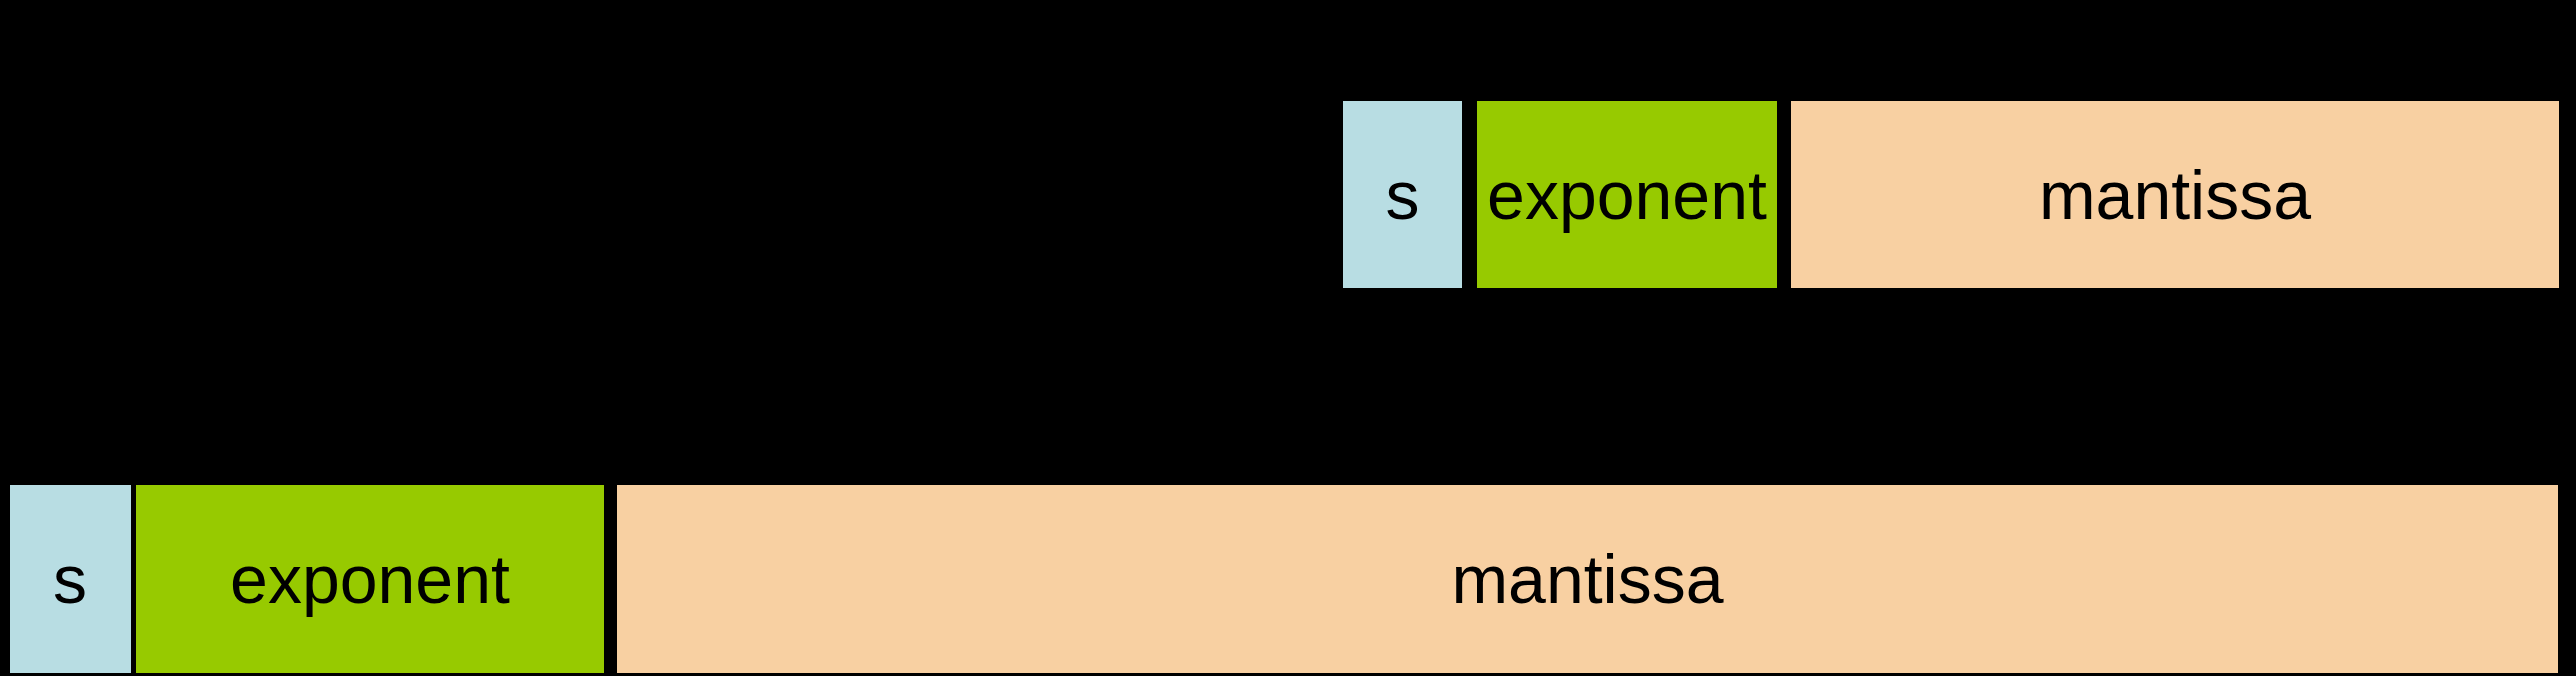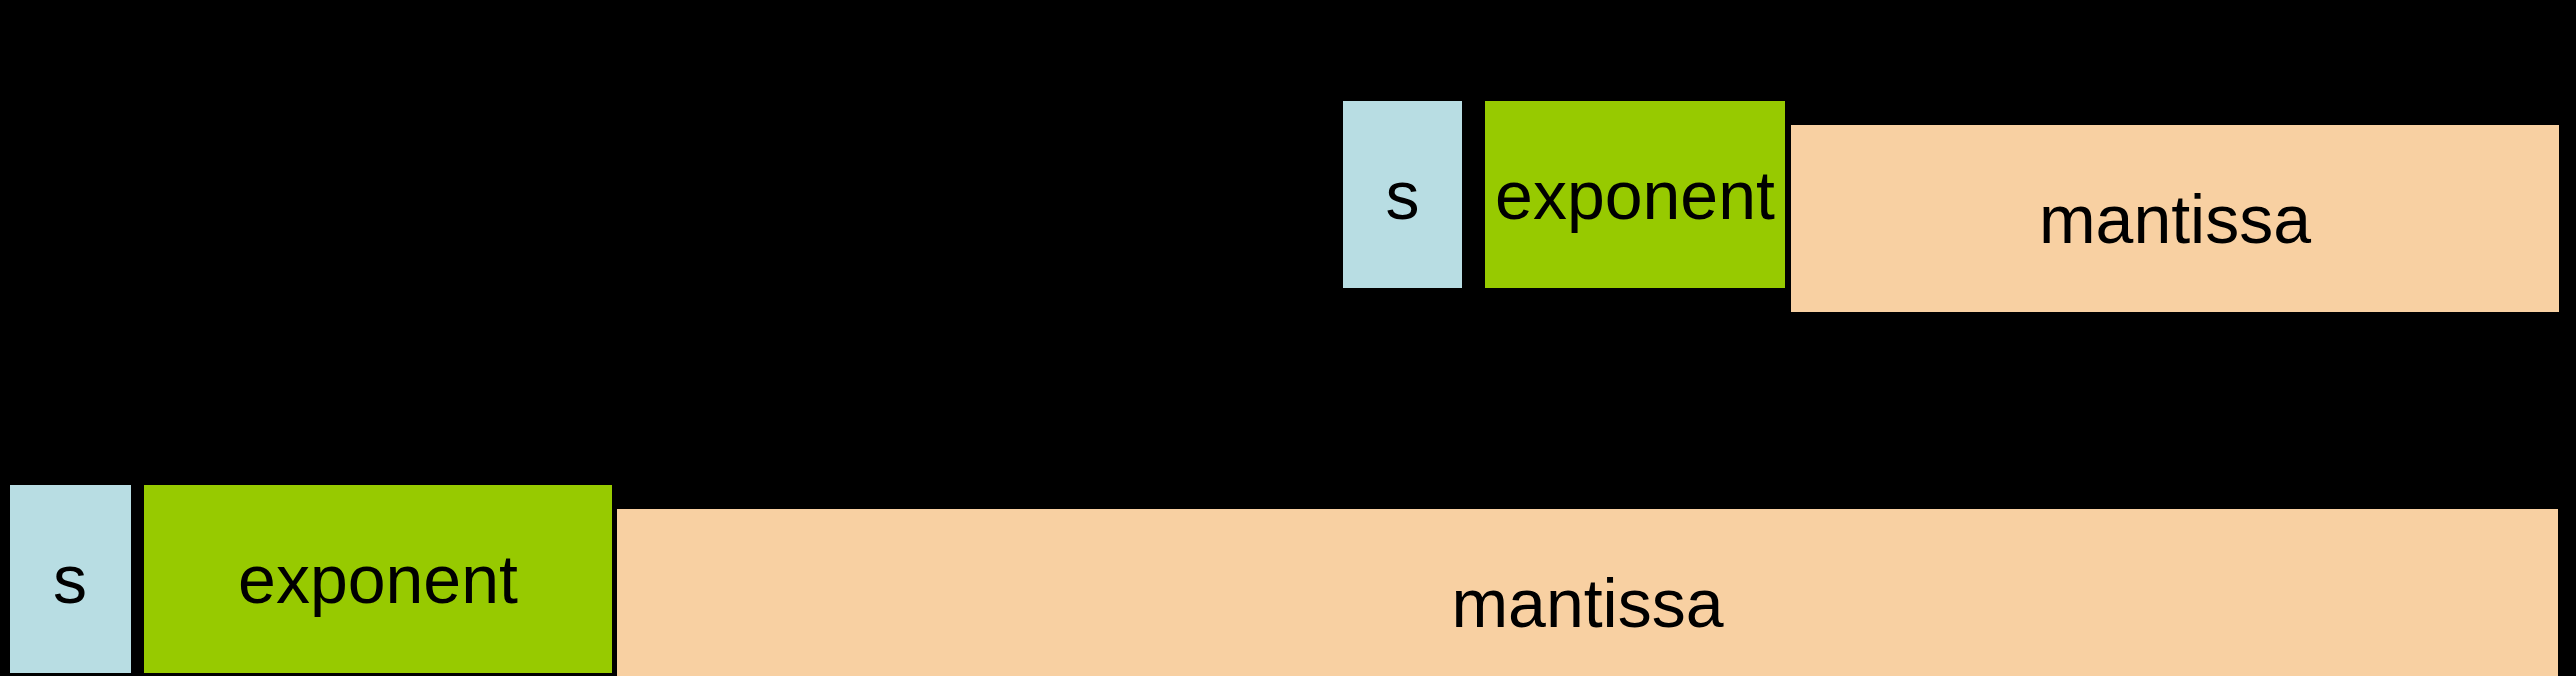--- a/index.html
+++ b/index.html
@@ -22,22 +22,22 @@
     position: absolute;
     display: flex;
     align-items: center;
     justify-content: center;
     color: var(--text, #000);
     font-size: 68px;
     line-height: 1;
     white-space: nowrap;
   }
   .sign-bg     { background: var(--sign, #b8dde3); }
-  .exponent-bg { background: var(--exponent, #97ca00); margin-left: 8px; }
-  .mantissa-bg { background: var(--mantissa, #f8d0a2); margin-top: 24px; }
+  .exponent-bg { background: var(--exponent, #97ca00); }
+  .mantissa-bg { background: var(--mantissa, #f8d0a2); }
 
   
   .top-sign     { left: 1343px; top: 101px; width: 119px;  height: 187px; }
   .top-exponent { left: 1477px; top: 101px; width: 300px;  height: 187px; }
   .top-mantissa { left: 1791px; top: 101px; width: 768px; height: 187px; }
 
   
   .bot-sign     { left: 9.5px;  top: 485px; width: 121px;  height: 188px; }
   .bot-exponent { left: 136px; top: 485px; width: 468px;  height: 188px; }
   .bot-mantissa { left: 617px; top: 485px; width: 1941px; height: 188px; }

